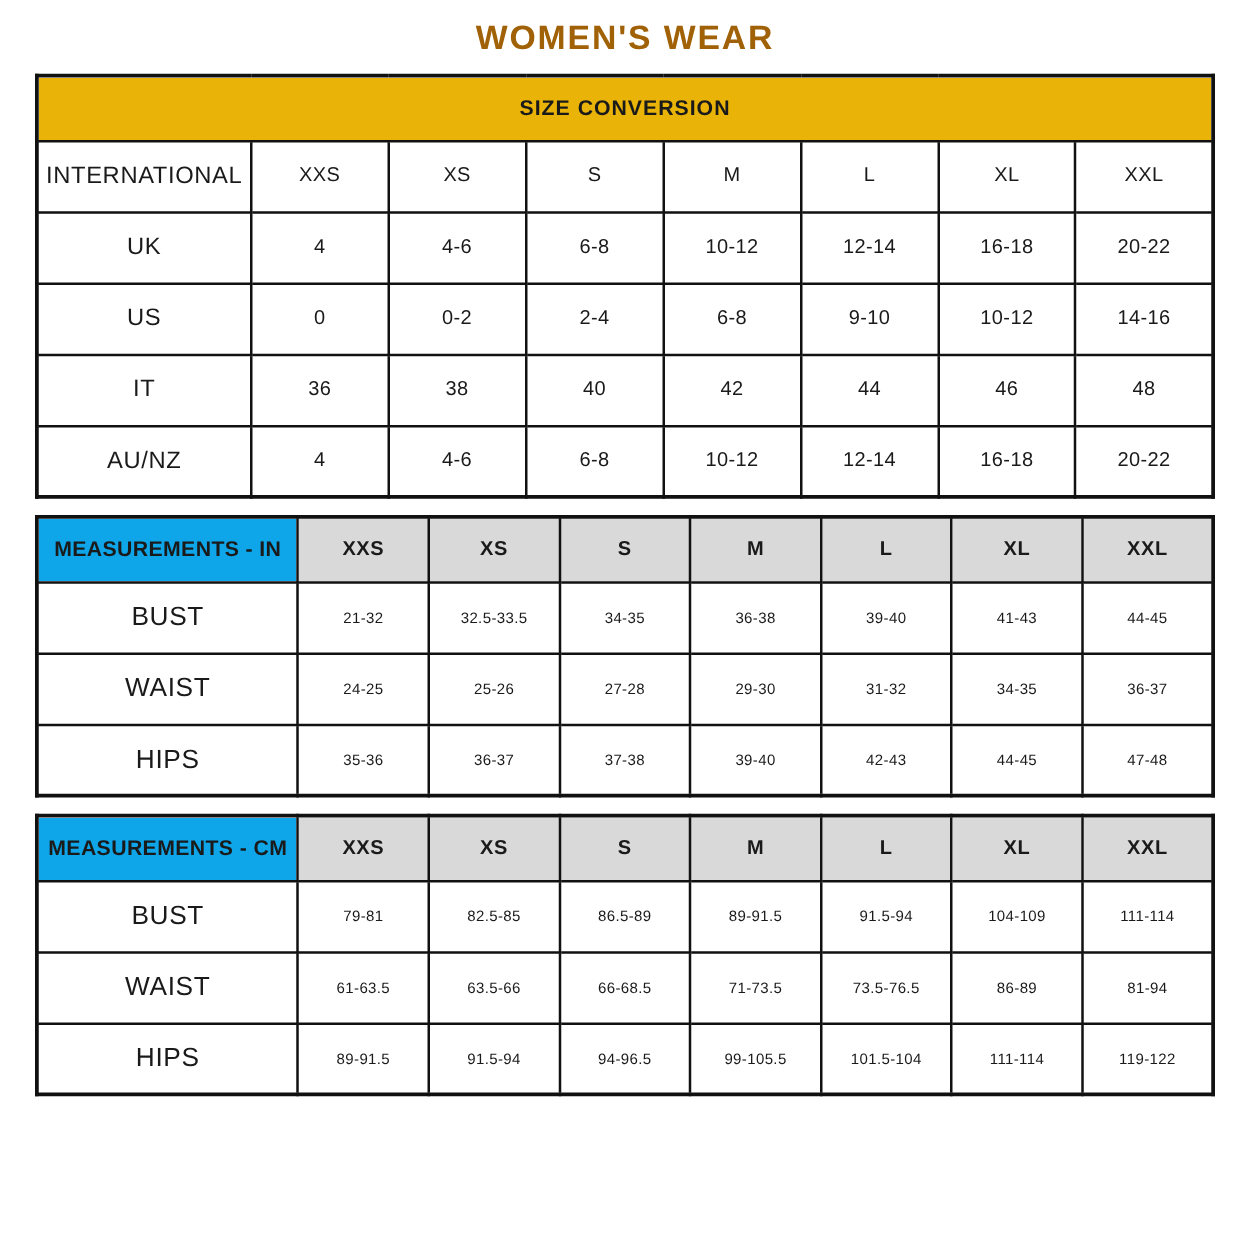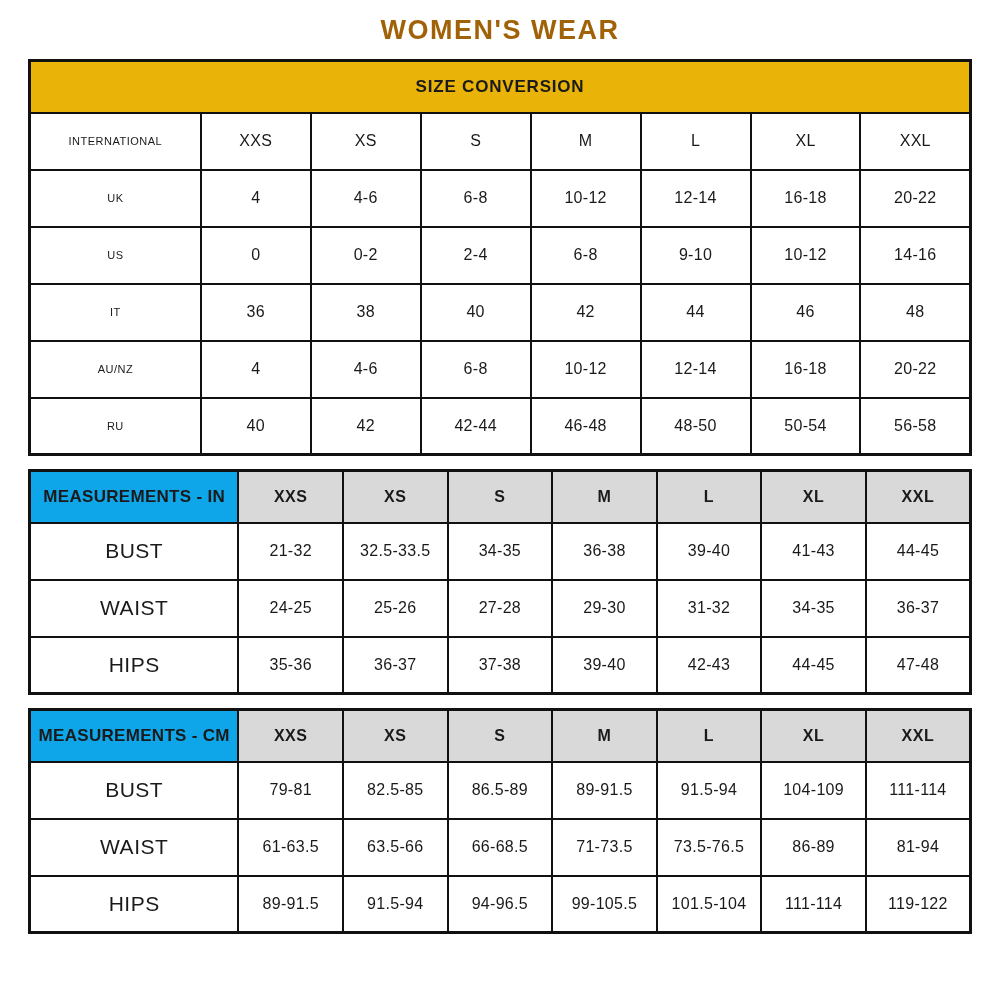--- a/index.html
+++ b/index.html
@@ -66,24 +66,24 @@
     font-weight: 400;
     letter-spacing: 0.5px;
   }
   .val {
     font-weight: 400;
     letter-spacing: 0.3px;
   }
   
   .t-size .label-col { width: 18.2%; }
   .t-size .val { font-size: 16px; }
-  .t-size .rlabel { font-size: 11px; }
+  .t-size .rlabel { font-size: 19px; }
   
   .t-meas .label-col { width: 22.2%; }
-  .t-meas .val { font-size: 16px; }
+  .t-meas .val { font-size: 12px; }
   .t-meas .rlabel { font-size: 21px; }
 </style>
 </head>
 <body>
 
 <div class="page">
   <h1 class="page-title">WOMEN'S WEAR</h1>
 
   <table class="t-size">
       <colgroup>
@@ -144,30 +144,20 @@
         </tr>
         <tr>
           <th class="rlabel">AU/NZ</th>
           <td class="val">4</td>
           <td class="val">4-6</td>
           <td class="val">6-8</td>
           <td class="val">10-12</td>
           <td class="val">12-14</td>
           <td class="val">16-18</td>
           <td class="val">20-22</td>
-        </tr>
-        <tr>
-          <th class="rlabel">RU</th>
-          <td class="val">40</td>
-          <td class="val">42</td>
-          <td class="val">42-44</td>
-          <td class="val">46-48</td>
-          <td class="val">48-50</td>
-          <td class="val">50-54</td>
-          <td class="val">56-58</td>
         </tr>
       </tbody>
     </table>
 
   <table class="t-meas">
       <colgroup>
         <col class="label-col">
         <col>
         <col>
         <col>

